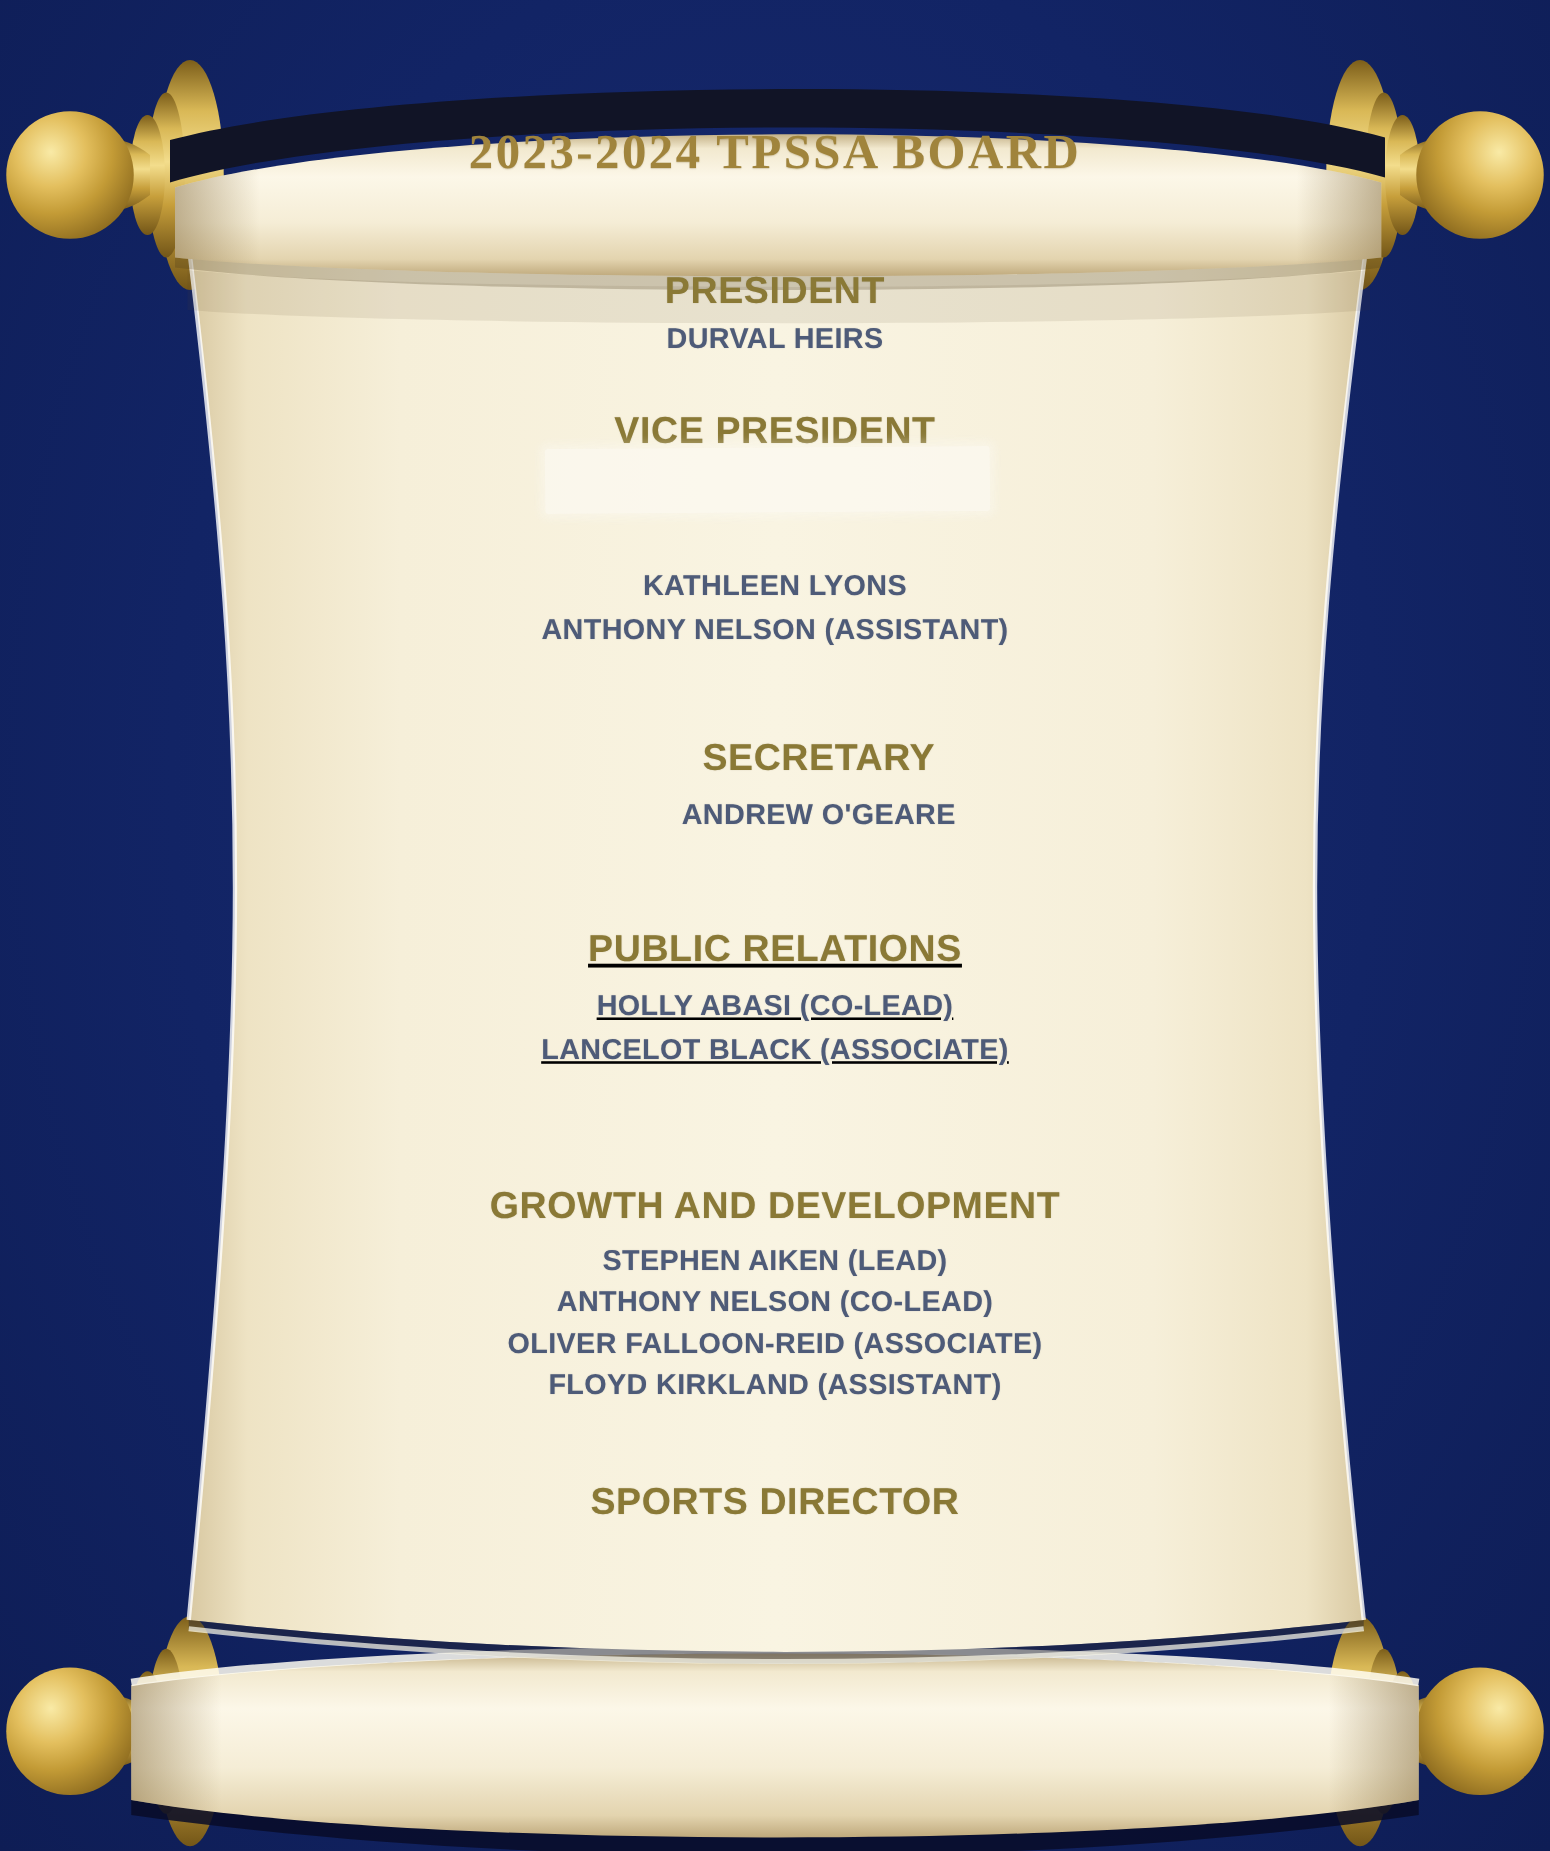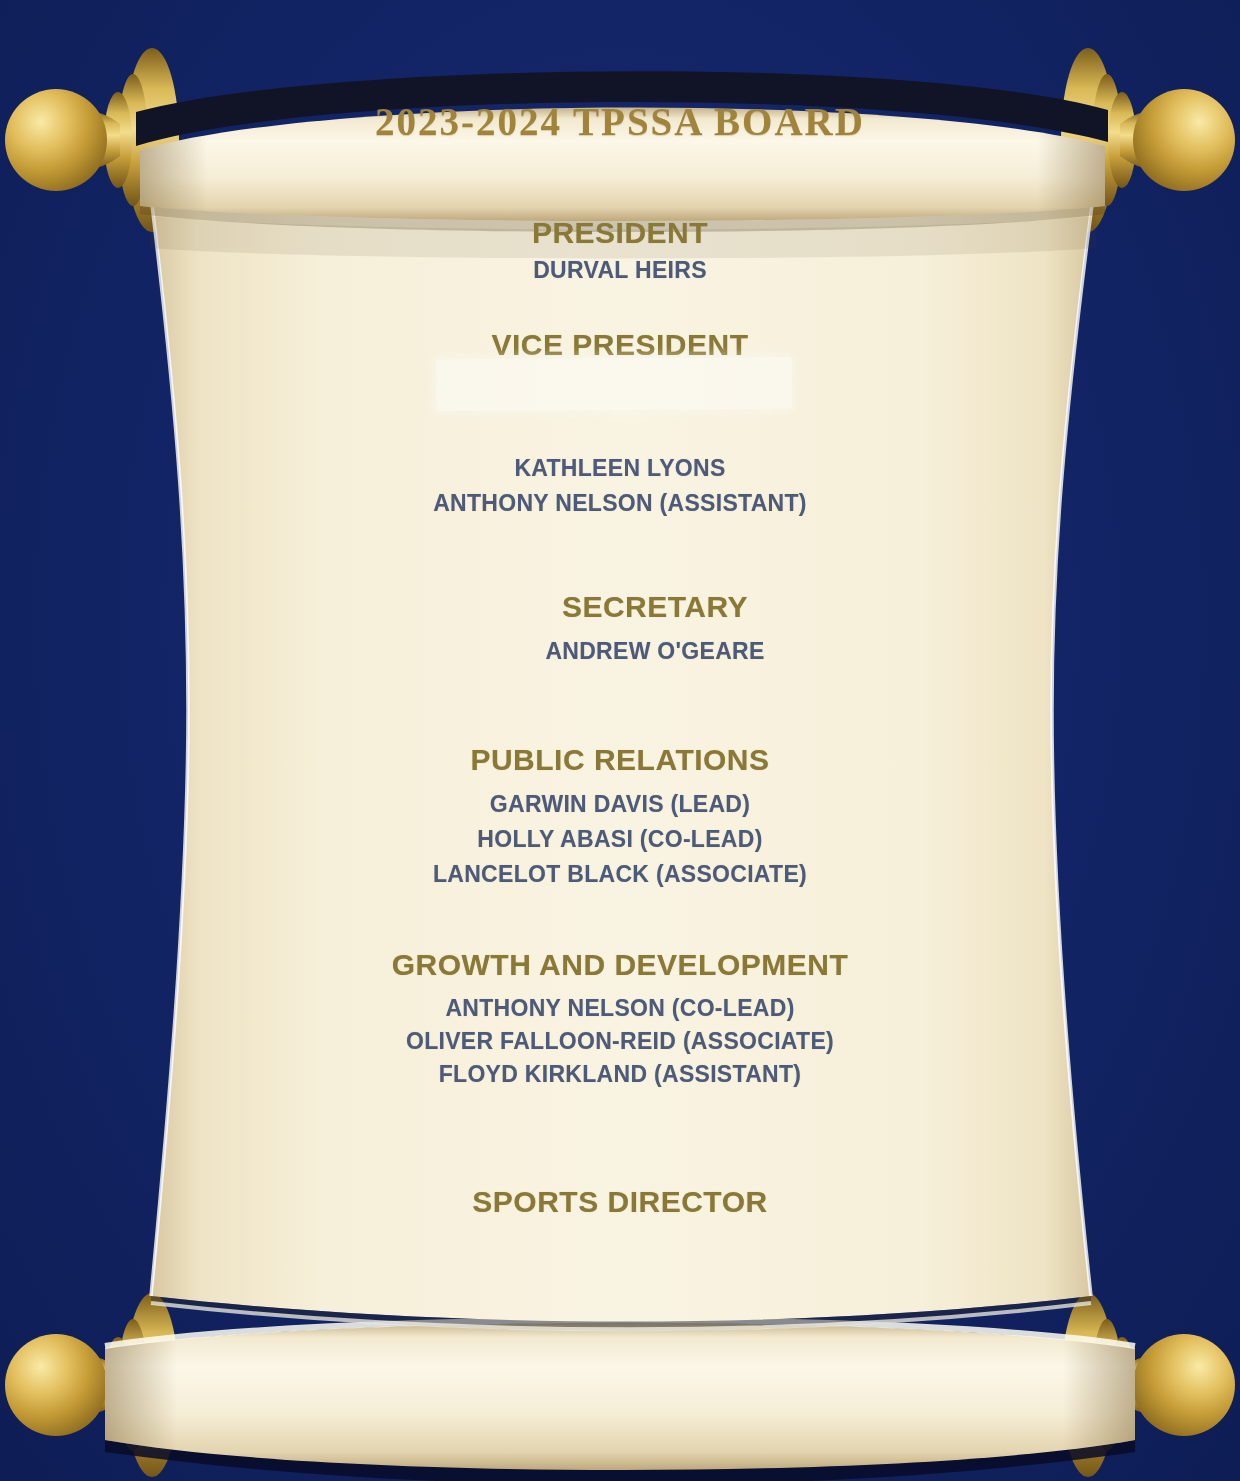--- a/index.html
+++ b/index.html
@@ -30,21 +30,21 @@
   .member{
     font-weight:bold;font-size:23px;line-height:35px;
     letter-spacing:.3px;color:#4e5b78;
     text-shadow:0 0 1px rgba(40,50,80,.25);
   }
   .members--tight .member{line-height:33px;}
   .sec-president{top:214px;} .sec-president .members{margin-top:1px;}
   .sec-vice{top:326px;}
   .sec-treasurer{top:443px;}
   .sec-secretary{top:588px;padding-left:35px;}
-  .sec-pr{top:741px;}
+  .sec-pr{top:741px;text-decoration:underline;}
   .sec-growth{top:946px;}
   .sec-sports{top:1183px;}
   .redaction{
     position:absolute;left:436px;top:358px;width:356px;height:52px;
     background:rgba(253,252,248,.55);
     border-radius:2px;
     box-shadow:0 0 8px 4px rgba(253,252,248,.35);
     transform:rotate(-.4deg);
   }
 </style>
@@ -172,29 +172,29 @@
     <div class="section sec-secretary">
       <div class="section-heading">SECRETARY</div>
       <div class="members">
         <div class="member">ANDREW O'GEARE</div>
       </div>
     </div>
 
     <div class="section sec-pr">
       <div class="section-heading">PUBLIC RELATIONS</div>
       <div class="members">
-        <div class="member">GARWIN DAVIS (LEAD)</div>
         <div class="member">HOLLY ABASI (CO-LEAD)</div>
         <div class="member">LANCELOT BLACK (ASSOCIATE)</div>
       </div>
     </div>
 
     <div class="section sec-growth">
       <div class="section-heading">GROWTH AND DEVELOPMENT</div>
       <div class="members members--tight">
+        <div class="member">STEPHEN AIKEN (LEAD)</div>
         <div class="member">ANTHONY NELSON (CO-LEAD)</div>
         <div class="member">OLIVER FALLOON-REID (ASSOCIATE)</div>
         <div class="member">FLOYD KIRKLAND (ASSISTANT)</div>
       </div>
     </div>
 
     <div class="section sec-sports">
       <div class="section-heading">SPORTS DIRECTOR</div>
     </div>
 

